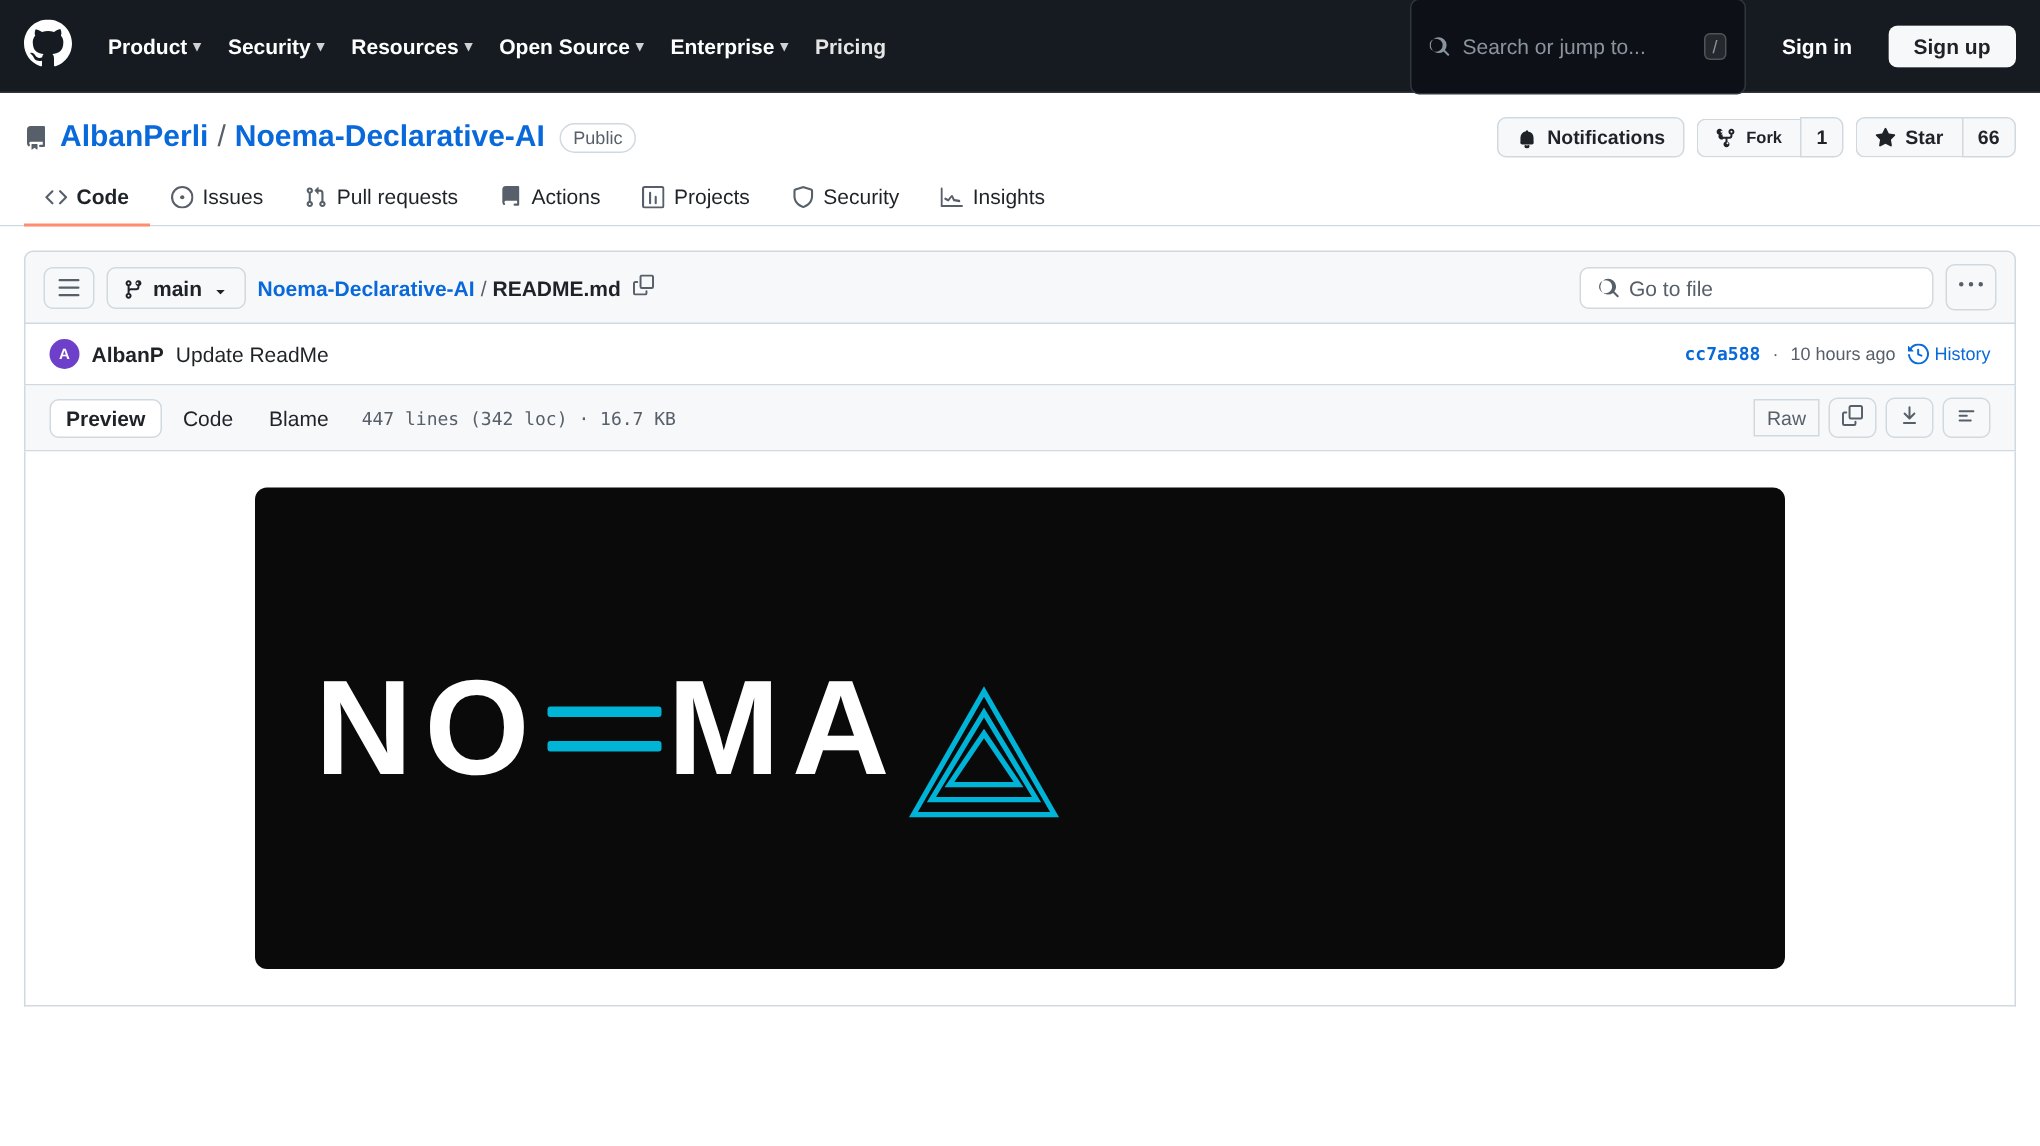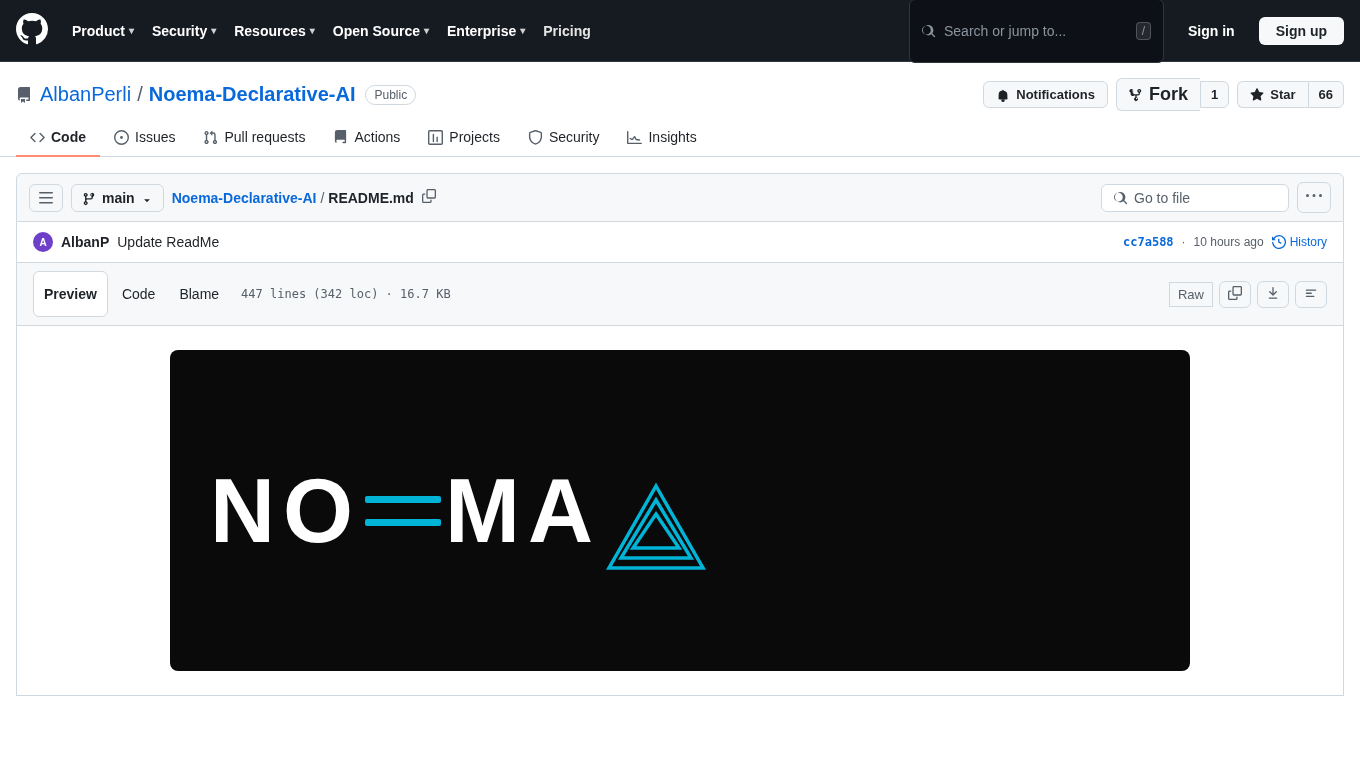--- a/index.html
+++ b/index.html
@@ -35,55 +35,55 @@
     <button style="display:flex;align-items:center;gap:4px;color:#fff;font-size:14px;font-weight:600;padding:6px 8px;border-radius:6px;cursor:pointer;background:none;border:none;white-space:nowrap;">
       <span>Enterprise</span>
       <span style="font-size:10px;opacity:0.8;">▾</span>
     </button>
     <button style="display:flex;align-items:center;gap:4px;color:#e5e5e5;font-size:14px;font-weight:700;padding:6px 8px;border-radius:6px;cursor:pointer;background:none;border:none;white-space:nowrap;">
       <span>Pricing</span>
     </button>
   </div>
 
   <div style="flex:1;display:flex;align-items:center;justify-content:flex-end;gap:12px;">
-    <div style="display:flex;align-items:center;gap:8px;background:#0d1117;border:1px solid #30363d;border-radius:6px;padding:22px 12px;color:#8b949e;font-size:14px;cursor:text;width:255px;">
+    <div style="display:flex;align-items:center;gap:8px;background:#0d1117;border:1px solid #30363d;border-radius:6px;padding:22px 12px;color:#8b949e;font-size:14px;cursor:text;width:224px;">
       <svg width="14" height="14" viewBox="0 0 16 16" fill="#8b949e">
           <path d="M10.68 11.74a6 6 0 01-7.922-8.982 6 6 0 018.982 7.922l3.04 3.04a.749.749 0 11-1.06 1.06l-3.04-3.04zm-5.68.26a5 5 0 100-10 5 5 0 000 10z"></path>
         </svg>
       <span style="flex:1;">Search or jump to...</span>
       <span style="background:rgba(255,255,255,0.1);border:1px solid rgba(255,255,255,0.2);border-radius:4px;padding:1px 5px;font-size:12px;color:#8b949e;">/</span>
     </div>
     <button style="color:#fff;font-size:14px;font-weight:600;padding:5px 12px;border-radius:6px;background:none;border:none;cursor:pointer;">
       <span>Sign in</span>
     </button>
     <button style="color:#1f2328;font-size:14px;font-weight:600;padding:5px 16px;border-radius:6px;background:#f6f8fa;border:1px solid rgba(255,255,255,0.3);cursor:pointer;">
       <span>Sign up</span>
     </button>
   </div>
 </nav>
 
 <div style="display:flex;align-items:center;justify-content:space-between;padding:16px 16px 0 16px;background:#fff;">
   <div style="display:flex;align-items:center;gap:6px;font-size:20px;">
     <svg width="16" height="16" viewBox="0 0 16 16" fill="#57606a" style="margin-right:2px;">
         <path d="M2 2.5A2.5 2.5 0 014.5 0h8.75a.75.75 0 01.75.75v12.5a.75.75 0 01-.75.75h-2.5a.75.75 0 110-1.5h1.75v-2h-8a1 1 0 00-.714 1.7.75.75 0 01-1.072 1.05A2.495 2.495 0 012 11.5v-9zm10.5-1V9h-8c-.356 0-.694.074-1 .208V2.5a1 1 0 011-1h8zM5 12.25v3.25a.25.25 0 00.4.2l1.45-1.087a.25.25 0 01.3 0L8.6 15.7a.25.25 0 00.4-.2v-3.25a.25.25 0 00-.25-.25h-3.5a.25.25 0 00-.25.25z"></path>
       </svg>
-    <a href="#" style="color:#0969da;font-weight:400;text-decoration:none;font-size:20px;">AlbanPerli</a>
+    <a href="#" style="color:#0969da;font-weight:700;text-decoration:none;font-size:20px;">AlbanPerli</a>
     <span style="color:#57606a;font-size:20px;">/</span>
     <a href="#" style="color:#0969da;font-weight:700;text-decoration:none;font-size:20px;">Noema-Declarative-AI</a>
     <span style="font-size:12px;font-weight:500;color:#57606a;border:1px solid #d1d9e0;border-radius:2em;padding:2px 8px;margin-left:4px;">Public</span>
   </div>
   <div style="display:flex;align-items:center;gap:8px;">
     <button style="display:flex;align-items:center;gap:6px;font-size:13px;font-weight:600;padding:5px 12px;border-radius:6px;background:#f6f8fa;border:1px solid #d1d9e0;cursor:pointer;color:#1f2328;">
       <svg width="14" height="14" viewBox="0 0 16 16" fill="currentColor">
           <path d="M8 16a2 2 0 001.985-1.75.75.75 0 00-1.97 0A.5.5 0 018 14.5a.5.5 0 01-.015-.25.75.75 0 00-1.97 0A2 2 0 008 16zm.75-13.25a.75.75 0 00-1.5 0v.095A5.002 5.002 0 003 8v2.998l-.023.063A1.5 1.5 0 004.454 13h7.092a1.5 1.5 0 001.477-2.001L13 10.999V8a5.002 5.002 0 00-4.25-4.905V2.75z"></path>
         </svg>
       <span>Notifications</span>
     </button>
     <div style="display:flex;align-items:center;">
-      <button style="display:flex;align-items:center;gap:6px;font-size:18px;font-weight:600;padding:5px 12px;border-radius:6px 0 0 6px;background:#f6f8fa;border:1px solid #d1d9e0;border-right:none;cursor:pointer;color:#1f2328;">
+      <button style="display:flex;align-items:center;gap:6px;font-size:11px;font-weight:600;padding:5px 12px;border-radius:6px 0 0 6px;background:#f6f8fa;border:1px solid #d1d9e0;border-right:none;cursor:pointer;color:#1f2328;">
         <svg width="14" height="14" viewBox="0 0 16 16" fill="currentColor">
             <path d="M5 5.372v.878c0 .414.336.75.75.75h4.5a.75.75 0 00.75-.75v-.878a2.25 2.25 0 111.5 0v.878a2.25 2.25 0 01-2.25 2.25h-1.5v2.128a2.251 2.251 0 11-1.5 0V8.5h-1.5A2.25 2.25 0 012 6.25v-.878a2.25 2.25 0 111.5 0zM5 3.25a.75.75 0 10-1.5 0 .75.75 0 001.5 0zm6.75.75a.75.75 0 100-1.5.75.75 0 000 1.5zm-3 8.75a.75.75 0 100-1.5.75.75 0 000 1.5z"></path>
           </svg>
         <span>Fork</span>
       </button>
       <span style="background:#f6f8fa;border:1px solid #d1d9e0;border-radius:0 6px 6px 0;padding:5px 10px;font-size:13px;font-weight:600;color:#1f2328;">1</span>
     </div>
     <div style="display:flex;align-items:center;">
       <button style="display:flex;align-items:center;gap:6px;font-size:13px;font-weight:600;padding:5px 12px;border-radius:6px 0 0 6px;background:#f6f8fa;border:1px solid #d1d9e0;border-right:none;cursor:pointer;color:#1f2328;">
         <svg width="14" height="14" viewBox="0 0 16 16" fill="currentColor">
@@ -163,21 +163,21 @@
       <a href="#" style="color:#0969da;font-weight:600;text-decoration:none;">Noema-Declarative-AI</a>
       <span style="color:#57606a;">/</span>
       <span style="color:#1f2328;font-weight:600;">README.md</span>
       <button style="background:none;border:none;cursor:pointer;color:#57606a;font-size:14px;padding:2px 4px;">
         <svg width="14" height="14" viewBox="0 0 16 16" fill="currentColor">
             <path d="M0 6.75C0 5.784.784 5 1.75 5h1.5a.75.75 0 010 1.5h-1.5a.25.25 0 00-.25.25v7.5c0 .138.112.25.25.25h7.5a.25.25 0 00.25-.25v-1.5a.75.75 0 011.5 0v1.5A1.75 1.75 0 019.25 16h-7.5A1.75 1.75 0 010 14.25v-7.5z"></path>
             <path d="M5 1.75C5 .784 5.784 0 6.75 0h7.5C15.216 0 16 .784 16 1.75v7.5A1.75 1.75 0 0114.25 11h-7.5A1.75 1.75 0 015 9.25v-7.5zm1.75-.25a.25.25 0 00-.25.25v7.5c0 .138.112.25.25.25h7.5a.25.25 0 00.25-.25v-7.5a.25.25 0 00-.25-.25h-7.5z"></path>
           </svg>
       </button>
     </div>
-    <button style="display:flex;align-items:center;gap:6px;padding:5px 12px;border-radius:6px;background:#fff;border:1px solid #d1d9e0;cursor:pointer;color:#57606a;font-size:14px;width:188px;">
+    <button style="display:flex;align-items:center;gap:6px;padding:5px 12px;border-radius:6px;background:#fff;border:1px solid #d1d9e0;cursor:pointer;color:#57606a;font-size:14px;width:236px;">
       <svg width="14" height="14" viewBox="0 0 16 16" fill="currentColor">
           <path d="M10.68 11.74a6 6 0 01-7.922-8.982 6 6 0 018.982 7.922l3.04 3.04a.749.749 0 11-1.06 1.06l-3.04-3.04zm-5.68.26a5 5 0 100-10 5 5 0 000 10z"></path>
         </svg>
       <span>Go to file</span>
     </button>
     <button style="padding:5px 8px;border-radius:6px;background:#f6f8fa;border:1px solid #d1d9e0;cursor:pointer;color:#57606a;">
       <svg width="16" height="16" viewBox="0 0 16 16" fill="currentColor">
           <path d="M8 9a1.5 1.5 0 100-3 1.5 1.5 0 000 3zM1.5 9a1.5 1.5 0 100-3 1.5 1.5 0 000 3zm13 0a1.5 1.5 0 100-3 1.5 1.5 0 000 3z"></path>
         </svg>
     </button>
@@ -196,21 +196,21 @@
       <button style="display:flex;align-items:center;gap:4px;color:#0969da;cursor:pointer;font-size:12px;background:none;border:none;padding:0;">
         <svg width="14" height="14" viewBox="0 0 16 16" fill="currentColor">
             <path d="M1.643 3.143L.427 1.927A.25.25 0 000 2.104V5.75c0 .138.112.25.25.25h3.646a.25.25 0 00.177-.427L2.715 4.215a6.5 6.5 0 11-1.18 4.458.75.75 0 10-1.493.154 8.001 8.001 0 101.6-5.684zM7.75 4a.75.75 0 01.75.75v2.992l2.028.812a.75.75 0 01-.557 1.392l-2.5-1A.75.75 0 017 8.25v-3.5A.75.75 0 017.75 4z"></path>
           </svg>
         <span>History</span>
       </button>
     </div>
   </div>
 
   <div style="display:flex;align-items:center;gap:4px;padding:8px 16px;border:1px solid #d1d9e0;border-top:none;background:#f6f8fa;">
-    <button style="padding:14px 10px;border-radius:6px;font-size:14px;cursor:pointer;background:#fff;border:1px solid #d1d9e0;font-weight:600;color:#1f2328;">
+    <button style="padding:4px 10px;border-radius:6px;font-size:14px;cursor:pointer;background:#fff;border:1px solid #d1d9e0;font-weight:600;color:#1f2328;">
       <span>Preview</span>
     </button>
     <button style="padding:4px 10px;border-radius:6px;font-size:14px;cursor:pointer;background:none;border:none;color:#1f2328;">
       <span>Code</span>
     </button>
     <button style="padding:4px 10px;border-radius:6px;font-size:14px;cursor:pointer;background:none;border:none;color:#1f2328;">
       <span>Blame</span>
     </button>
     <span style="font-size:12px;color:#57606a;margin-left:8px;font-family:monospace;">447 lines (342 loc) · 16.7 KB</span>
     <div style="margin-left:auto;display:flex;align-items:center;gap:6px;">

